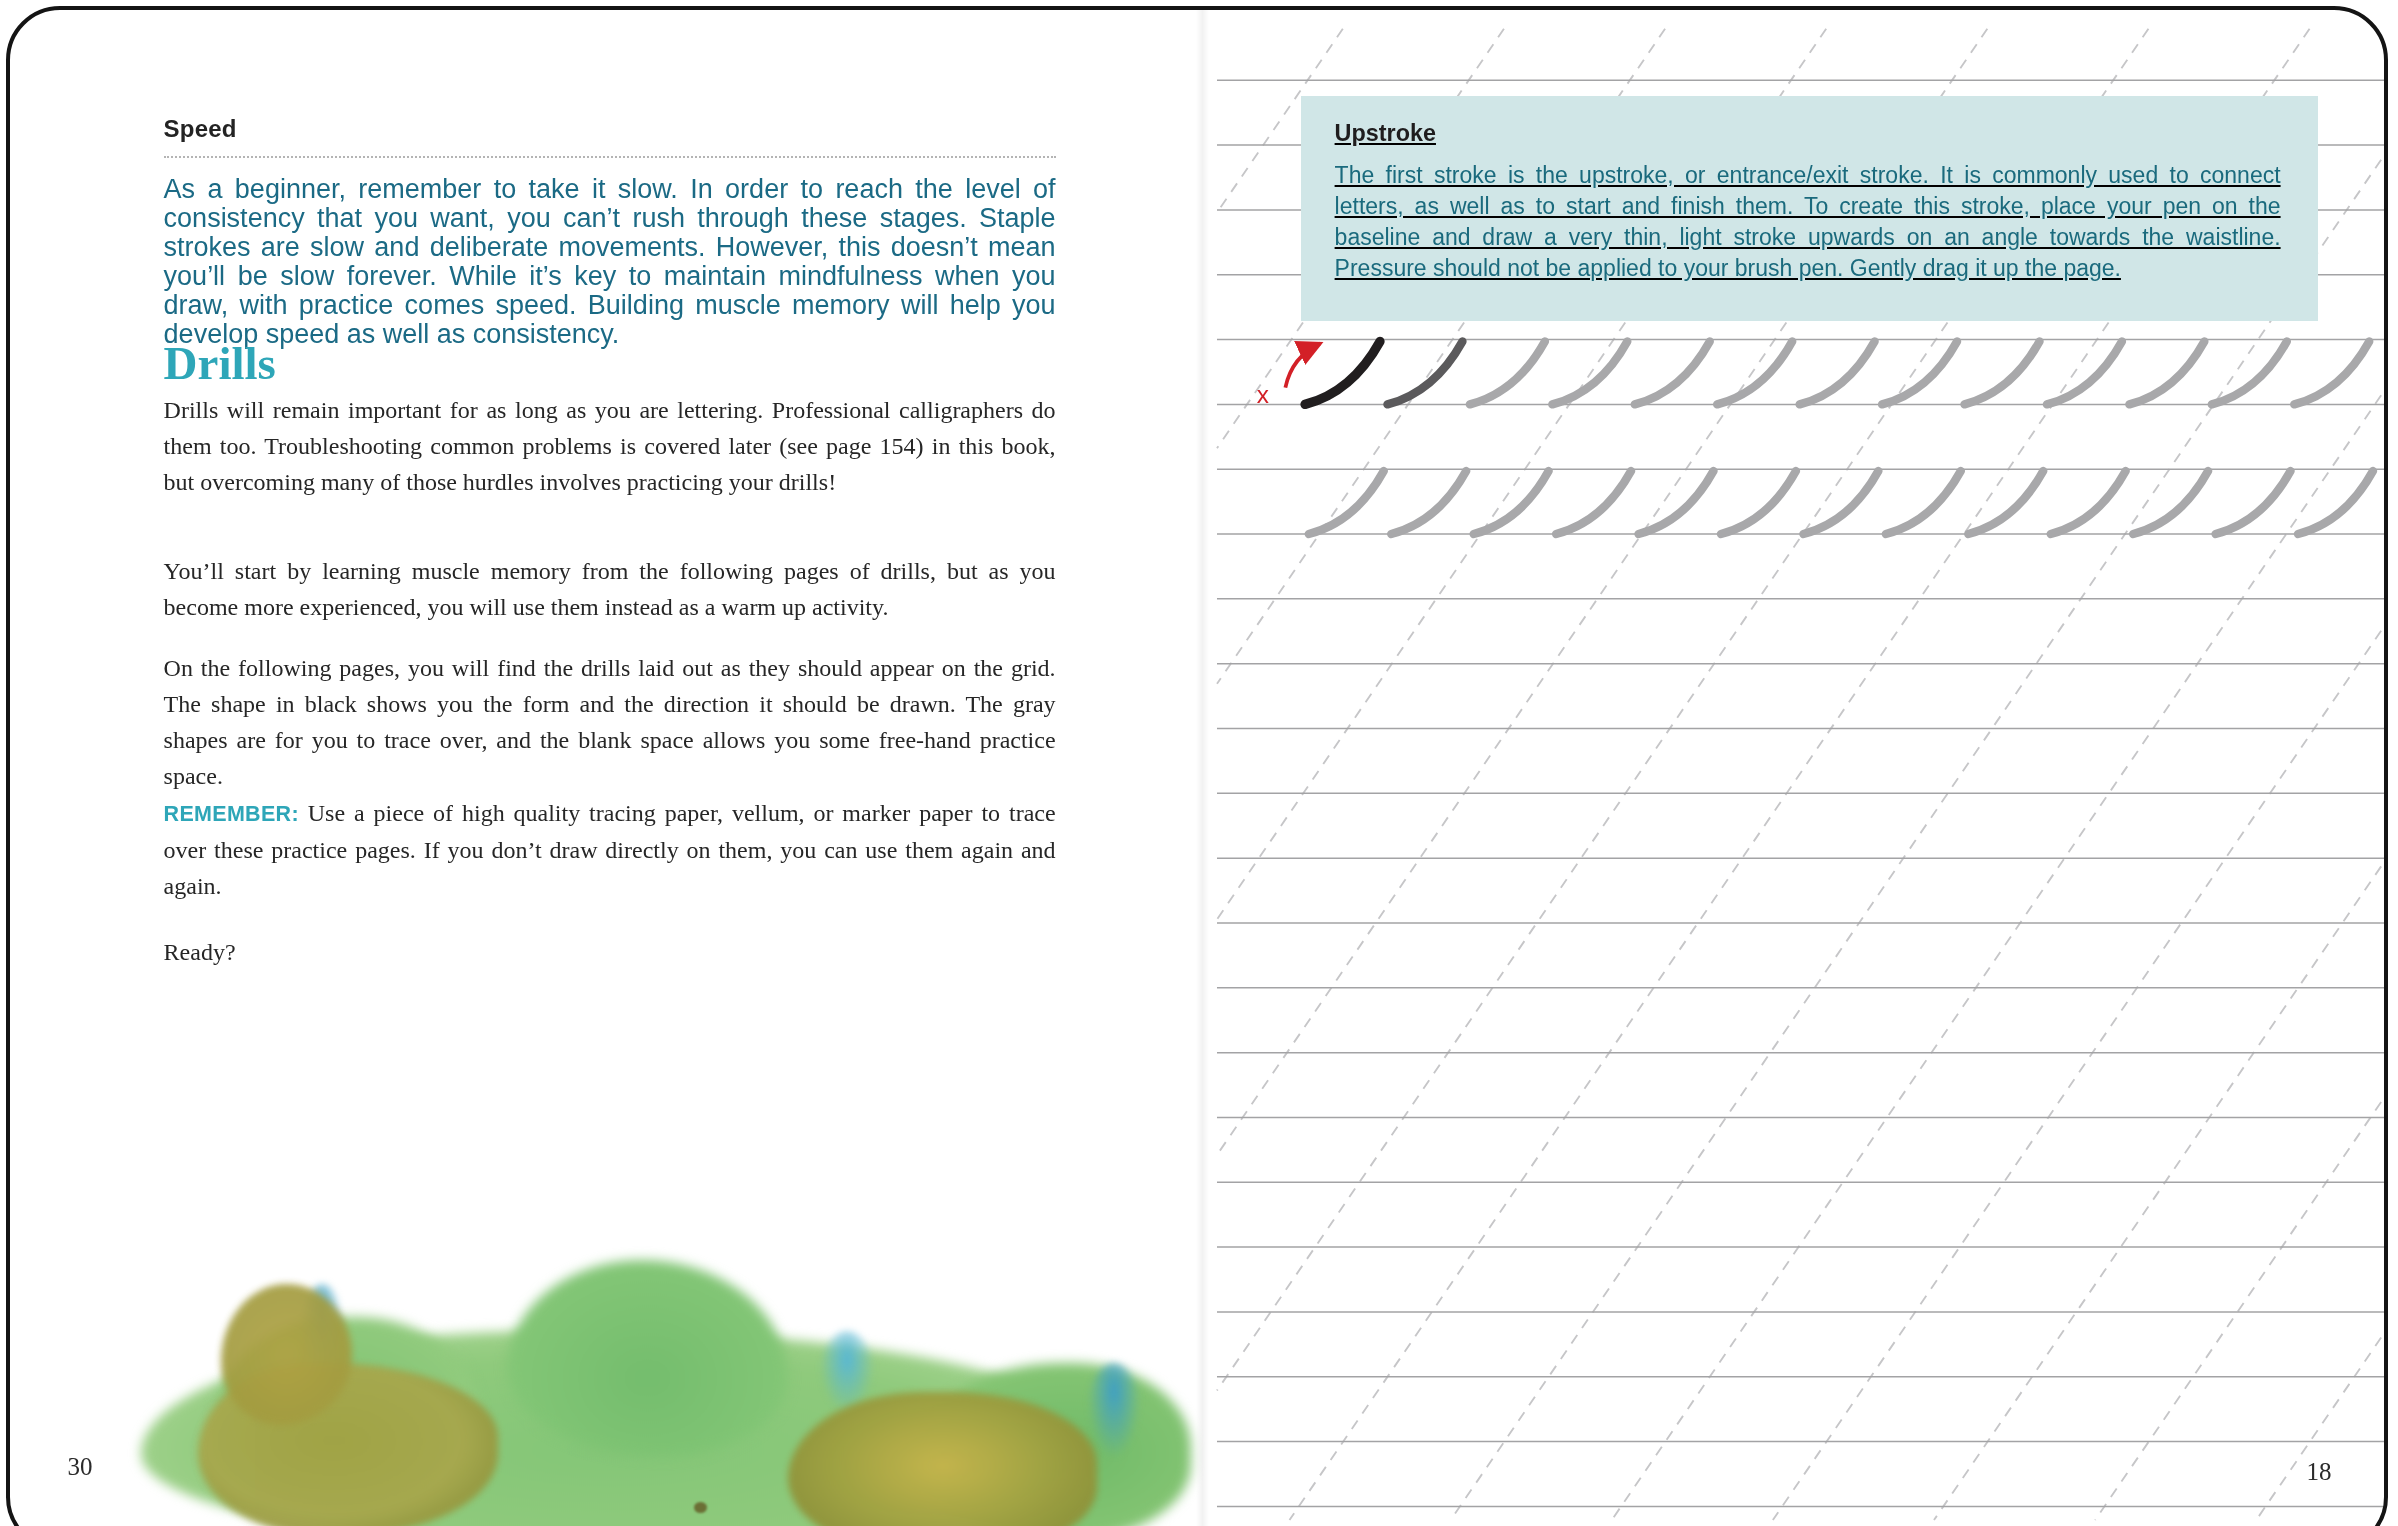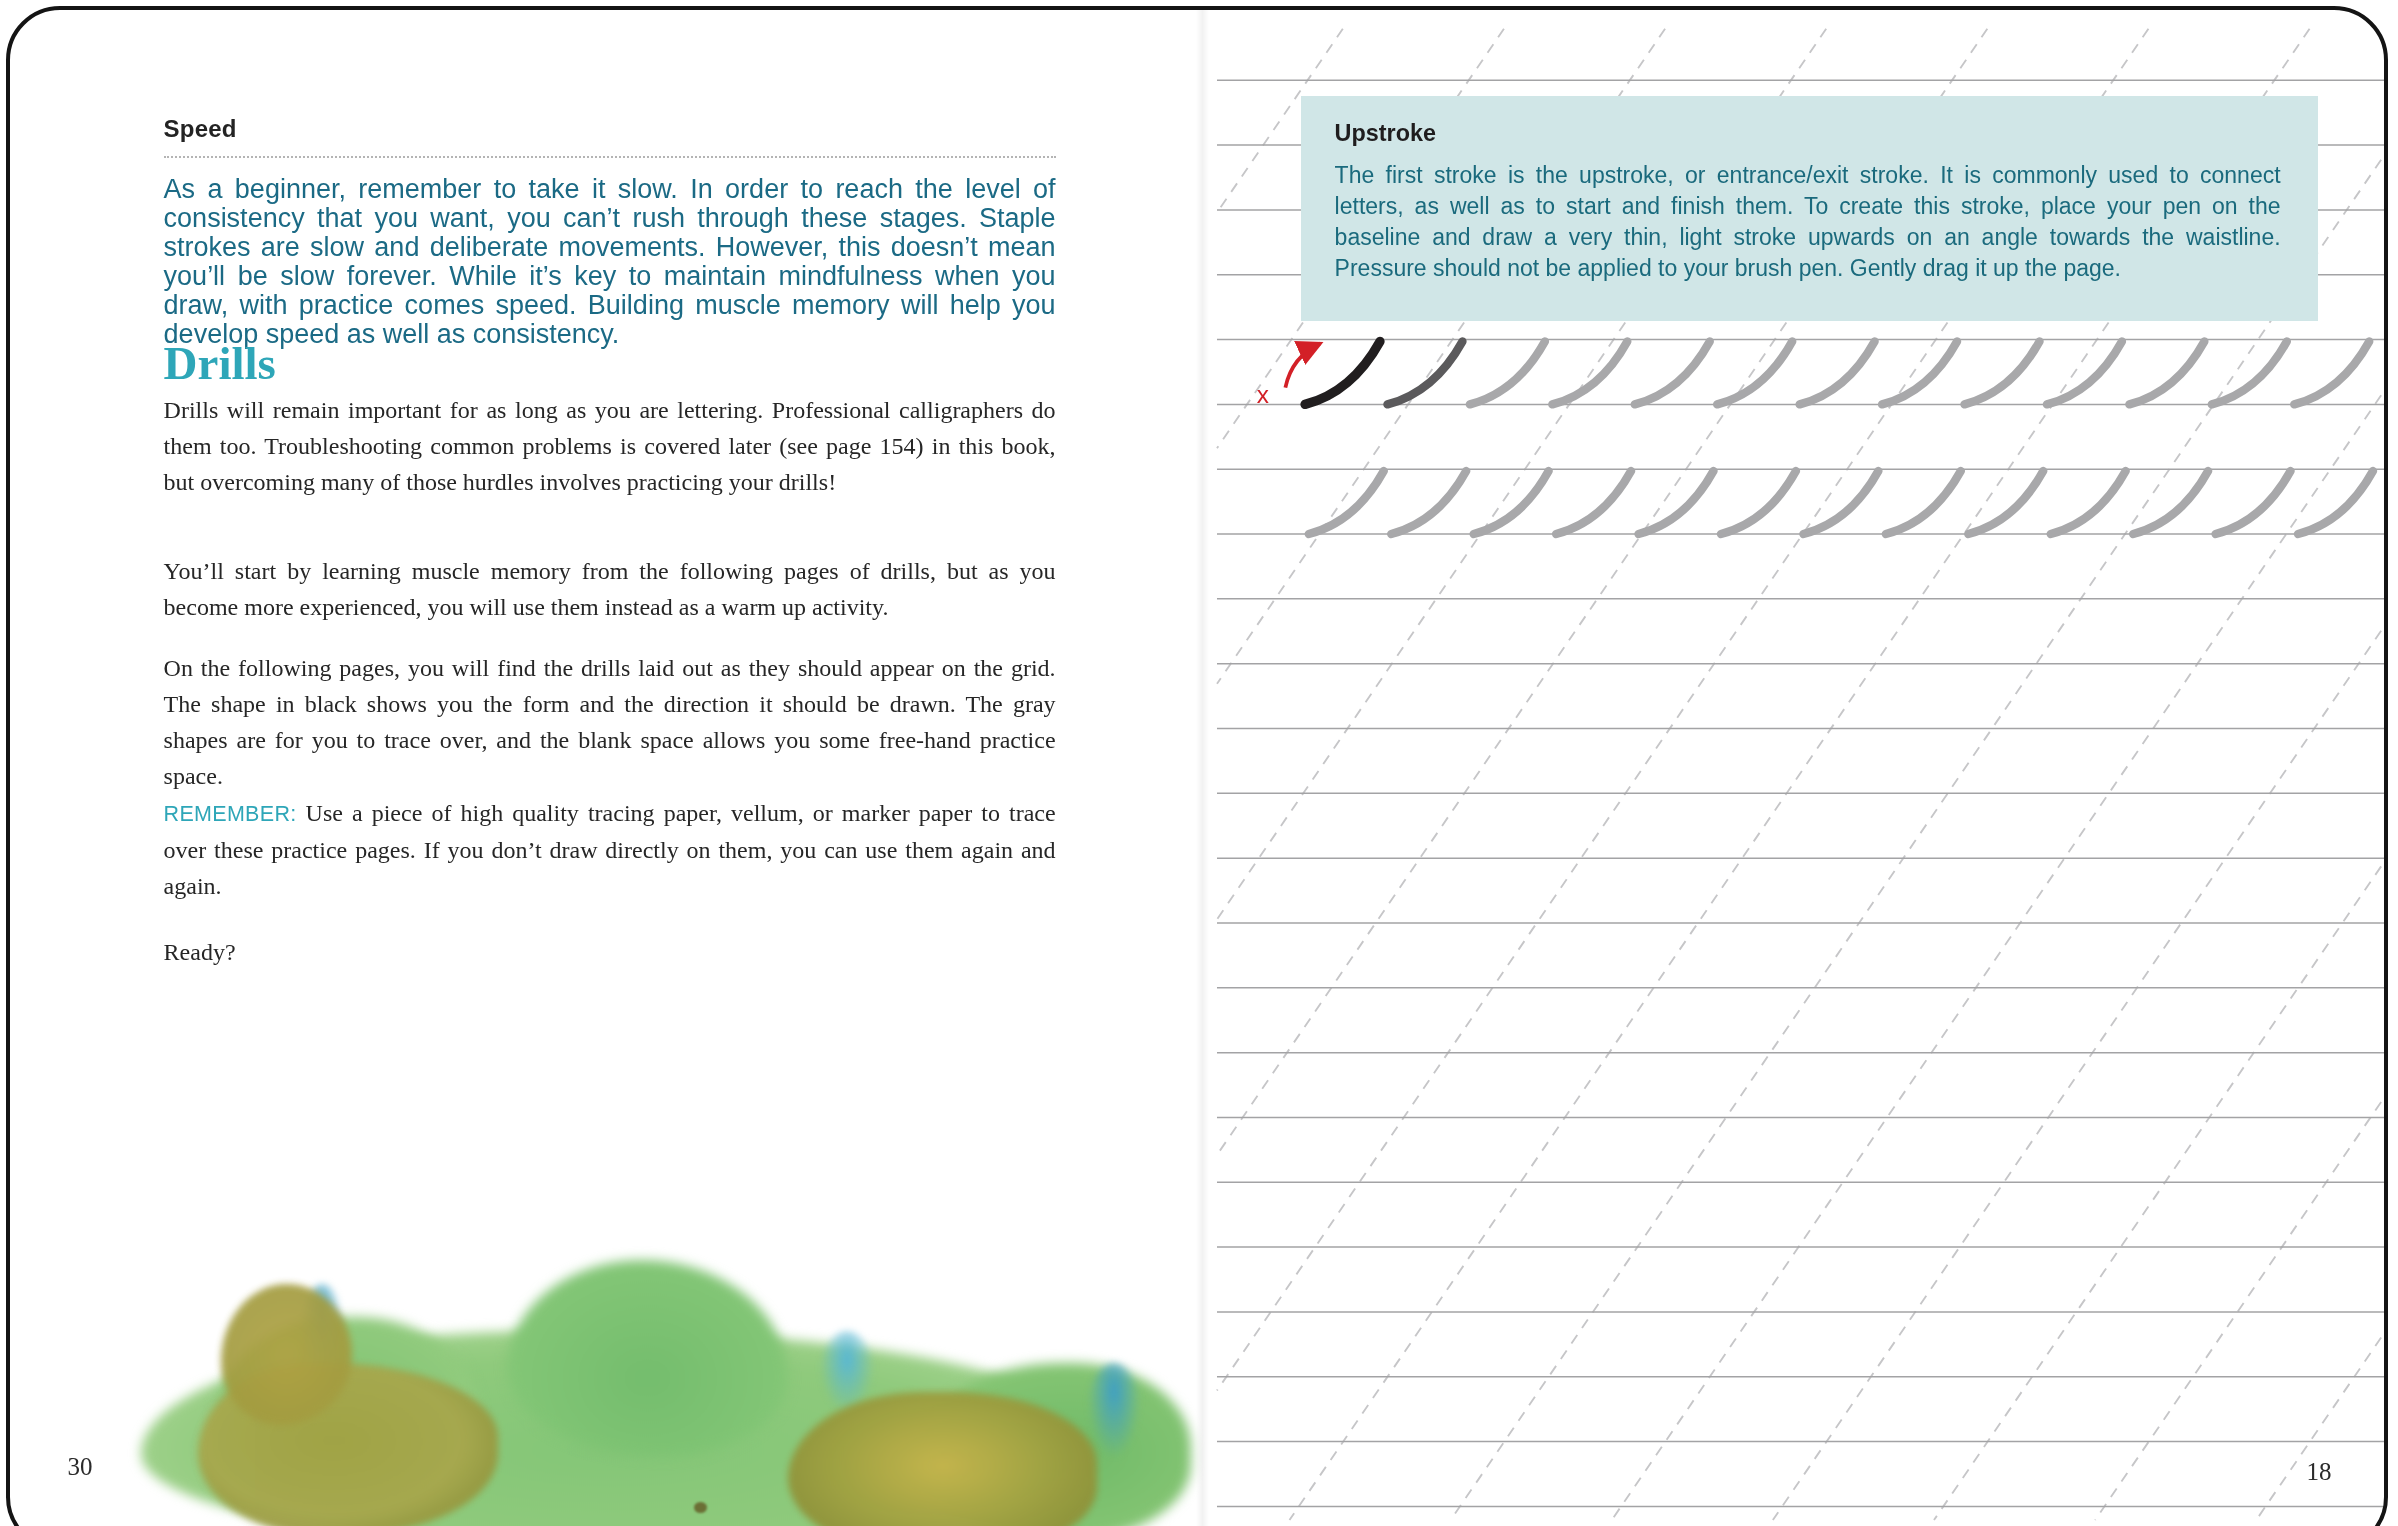--- a/index.html
+++ b/index.html
@@ -12,21 +12,21 @@
           background:linear-gradient(90deg,rgba(0,0,0,0) 0%,rgba(0,0,0,0.05) 50%,rgba(0,0,0,0) 100%);}
 
   
   .lp-col{position:absolute;left:154px;width:892px;}
   .h-speed{top:105px;font-size:24px;font-weight:bold;color:#232323;letter-spacing:0.2px;
            padding-bottom:13px;border-bottom:2.3px dotted #b4b4b4;}
   .p-blue{top:165px;font-size:27px;line-height:29px;color:#1b6a85;text-align:justify;}
   .h-drills{top:326px;font-family:"Liberation Serif",serif;font-weight:600;font-size:47px;color:#2ea6b8;}
   .serif-p{font-family:"Liberation Serif",serif;font-size:24px;line-height:36px;color:#262626;text-align:justify;}
   .p1{top:382px;} .p2{top:543px;} .p3{top:640px;} .p4{top:785px;} .p5{top:924px;}
-  .remember{color:#2ea6b8;font-family:"Liberation Sans",sans-serif;font-weight:normal;font-size:21.5px;letter-spacing:0.3px;}
+  .remember{color:#2ea6b8;font-family:"Liberation Sans",sans-serif;font-weight:bold;font-size:21.5px;letter-spacing:0.3px;}
   .pagenum{position:absolute;font-family:"Liberation Serif",serif;font-size:25px;color:#2b2b2b;}
   .pn-left{left:58px;top:1443px;} .pn-right{left:2297px;top:1448px;}
 
   
   .wc{position:absolute;left:122px;top:1241px;width:984px;height:290px;}
   .wc span{position:absolute;display:block;}
   .b1{left:9.4px;top:80px;width:946px;height:215px;border-radius:45% 55% 40% 50%/60% 50% 40% 45%;
       background:radial-gradient(ellipse at 50% 55%,#84c677 0%,#8fca7c 55%,#a5d490 80%,rgba(165,212,144,0) 100%);filter:blur(5.6px);}
   .b2{left:375px;top:9.4px;width:281px;height:197px;border-radius:48% 52% 45% 55%/55% 60% 40% 45%;
       background:radial-gradient(ellipse at 50% 60%,#74bd6d 0%,#83c676 70%,rgba(131,198,118,0) 100%);filter:blur(5.6px);}
@@ -45,21 +45,21 @@
   .t1{left:169px;top:33px;width:42px;height:89px;border-radius:50%/55% 55% 45% 45%;
       background:radial-gradient(ellipse at 50% 30%,#4fa9c8 0%,rgba(79,169,200,0) 75%);filter:blur(3.7px);}
   .t2{left:689px;top:80px;width:52px;height:80px;border-radius:50%;
       background:radial-gradient(ellipse at 50% 35%,#58b7d4 0%,rgba(88,183,212,0) 75%);filter:blur(3.7px);}
   .t3{left:956px;top:112px;width:52px;height:94px;border-radius:50%;
       background:radial-gradient(ellipse at 50% 30%,#3f9fc4 0%,rgba(63,159,196,0) 72%);filter:blur(3.7px);}
   .d1{left:562px;top:251px;width:13px;height:11.2px;border-radius:50%;background:#6b6f35;filter:blur(0.9px);}
 
   
   .grid-svg{position:absolute;left:0;top:0;width:2399px;height:1526px;}
-  .callout{position:absolute;left:1291px;top:86px;width:1017px;height:225px;background:#d0e6e7;}
+  .callout{position:absolute;left:1291px;top:86px;width:1017px;height:225px;background:#d0e6e7;text-decoration:underline;}
   .callout-inner{padding:24px 37px 0 34px;}
   .callout h3{margin:0;font-size:23.4px;font-weight:bold;color:#1f1d1e;}
   .callout p{margin:13px 0 0 0;font-size:23px;line-height:31px;color:#1a6a7d;text-align:justify;}
   .abs{position:absolute;}
 </style>
 </head>
 <body>
 
 <div class="canvas">
   <div class="spread">

